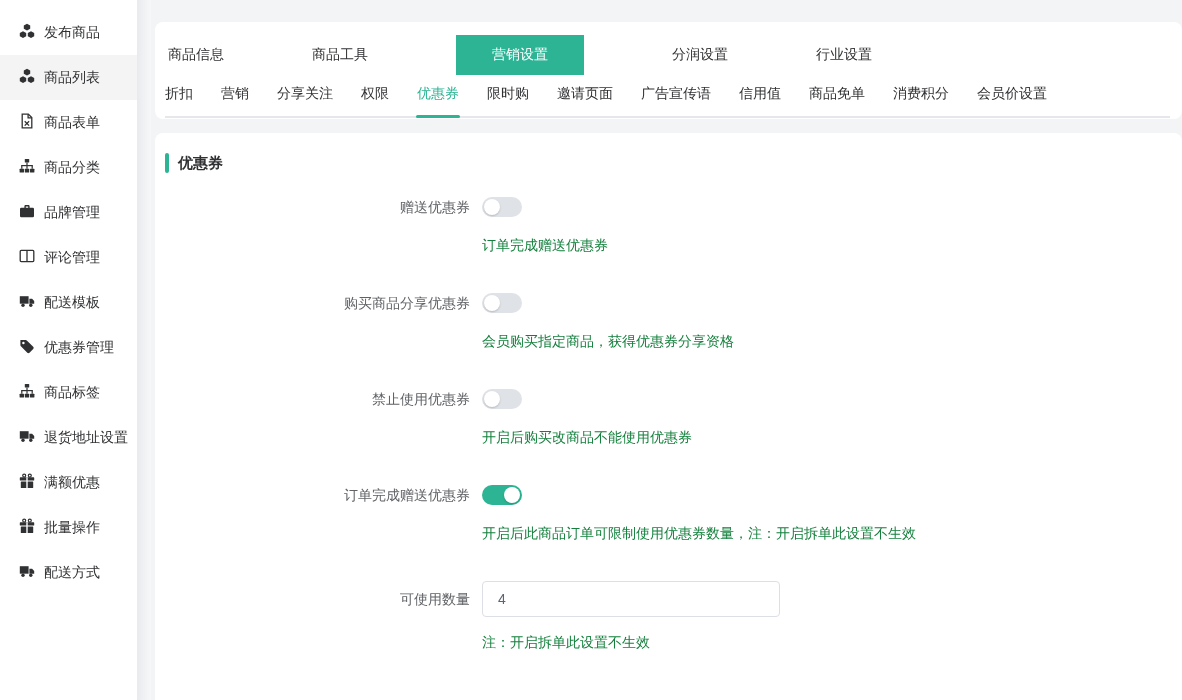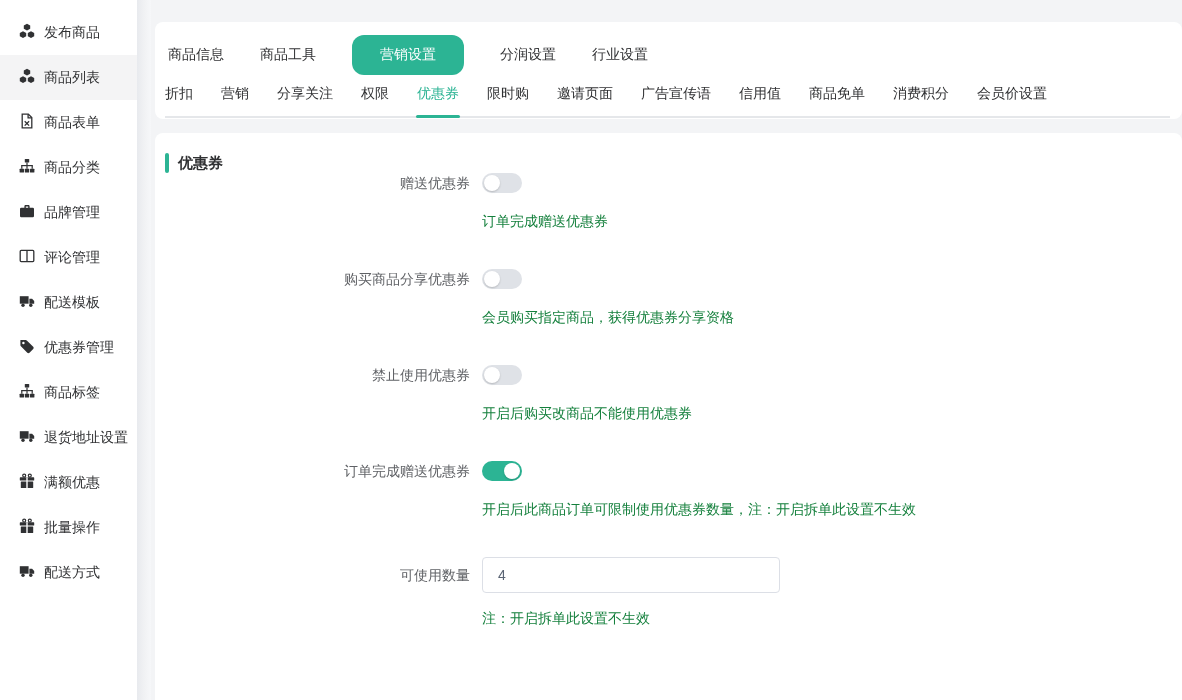--- a/index.html
+++ b/index.html
@@ -25,47 +25,47 @@
   .sidebar-item.active{ background:#f4f4f5; }
   .sidebar-item svg{ flex:0 0 auto; }
   .scroll-strip{
     position:absolute; left:137px; top:0; width:14px; height:700px; z-index:2;
     background:linear-gradient(to right,#e8eaee 0,#f1f2f4 55%,#f6f7f9 100%);
   }
   
   .card{ background:#fff; border-radius:8px; position:absolute; right:0; }
   .card-tabs{ left:155px; top:22px; height:97px; }
   .tabs-row{
-    display:flex; align-items:center; gap:36px;
+    display:flex; align-items:center; gap:88px;
     padding:10px 0 0 13px; height:56px;
   }
   .tab{ font-size:14px; color:#303133; cursor:pointer; white-space:nowrap; }
   .tab.active{
     background:var(--accent); color:#fff;
-    padding:11px 28px; border-radius:12px;font-family:Liberation Mono, monospace;
+    padding:11px 36px; border-radius:0;font-family:Liberation Mono, monospace;
   }
   .subtabs-row{
     display:flex; gap:28px; margin:0 12px 0 10px;
     border-bottom:2px solid #e5e7ea;
   }
   .subtab{
     font-size:14px; color:#303133; cursor:pointer; white-space:nowrap;
     position:relative; padding:7px 0 13px 0;
   }
   .subtab.active{ color:var(--accent); }
   .subtab.active::after{
     content:""; position:absolute; left:-1px; right:-1px; bottom:-2px;
     height:3px; background:var(--accent); border-radius:2px;
   }
   
   .card-main{ left:155px; top:133px; bottom:-12px; padding-top:20px; border-radius:8px; }
   .panel-header{ display:flex; align-items:center; margin-left:10px; }
   .panel-bar{ width:4px; height:20px; background:var(--accent); border-radius:2px; }
   .panel-title{ margin-left:9px; font-size:15px; font-weight:bold; color:#303133; }
-  .form{ }
+  .form{ margin-top:24px; }
   .form-row{ margin-bottom:38px; }
   .row-main{ display:flex; align-items:center; }
   .form-label{
     width:327px; flex:none; text-align:right; padding-right:12px;
     font-size:14px; color:#606266; line-height:20px;
   }
   .row-input .form-label{ line-height:36px; }
   .help{
     margin:18px 0 0 327px; font-size:14px; color:#15803d; line-height:20px;
   }

